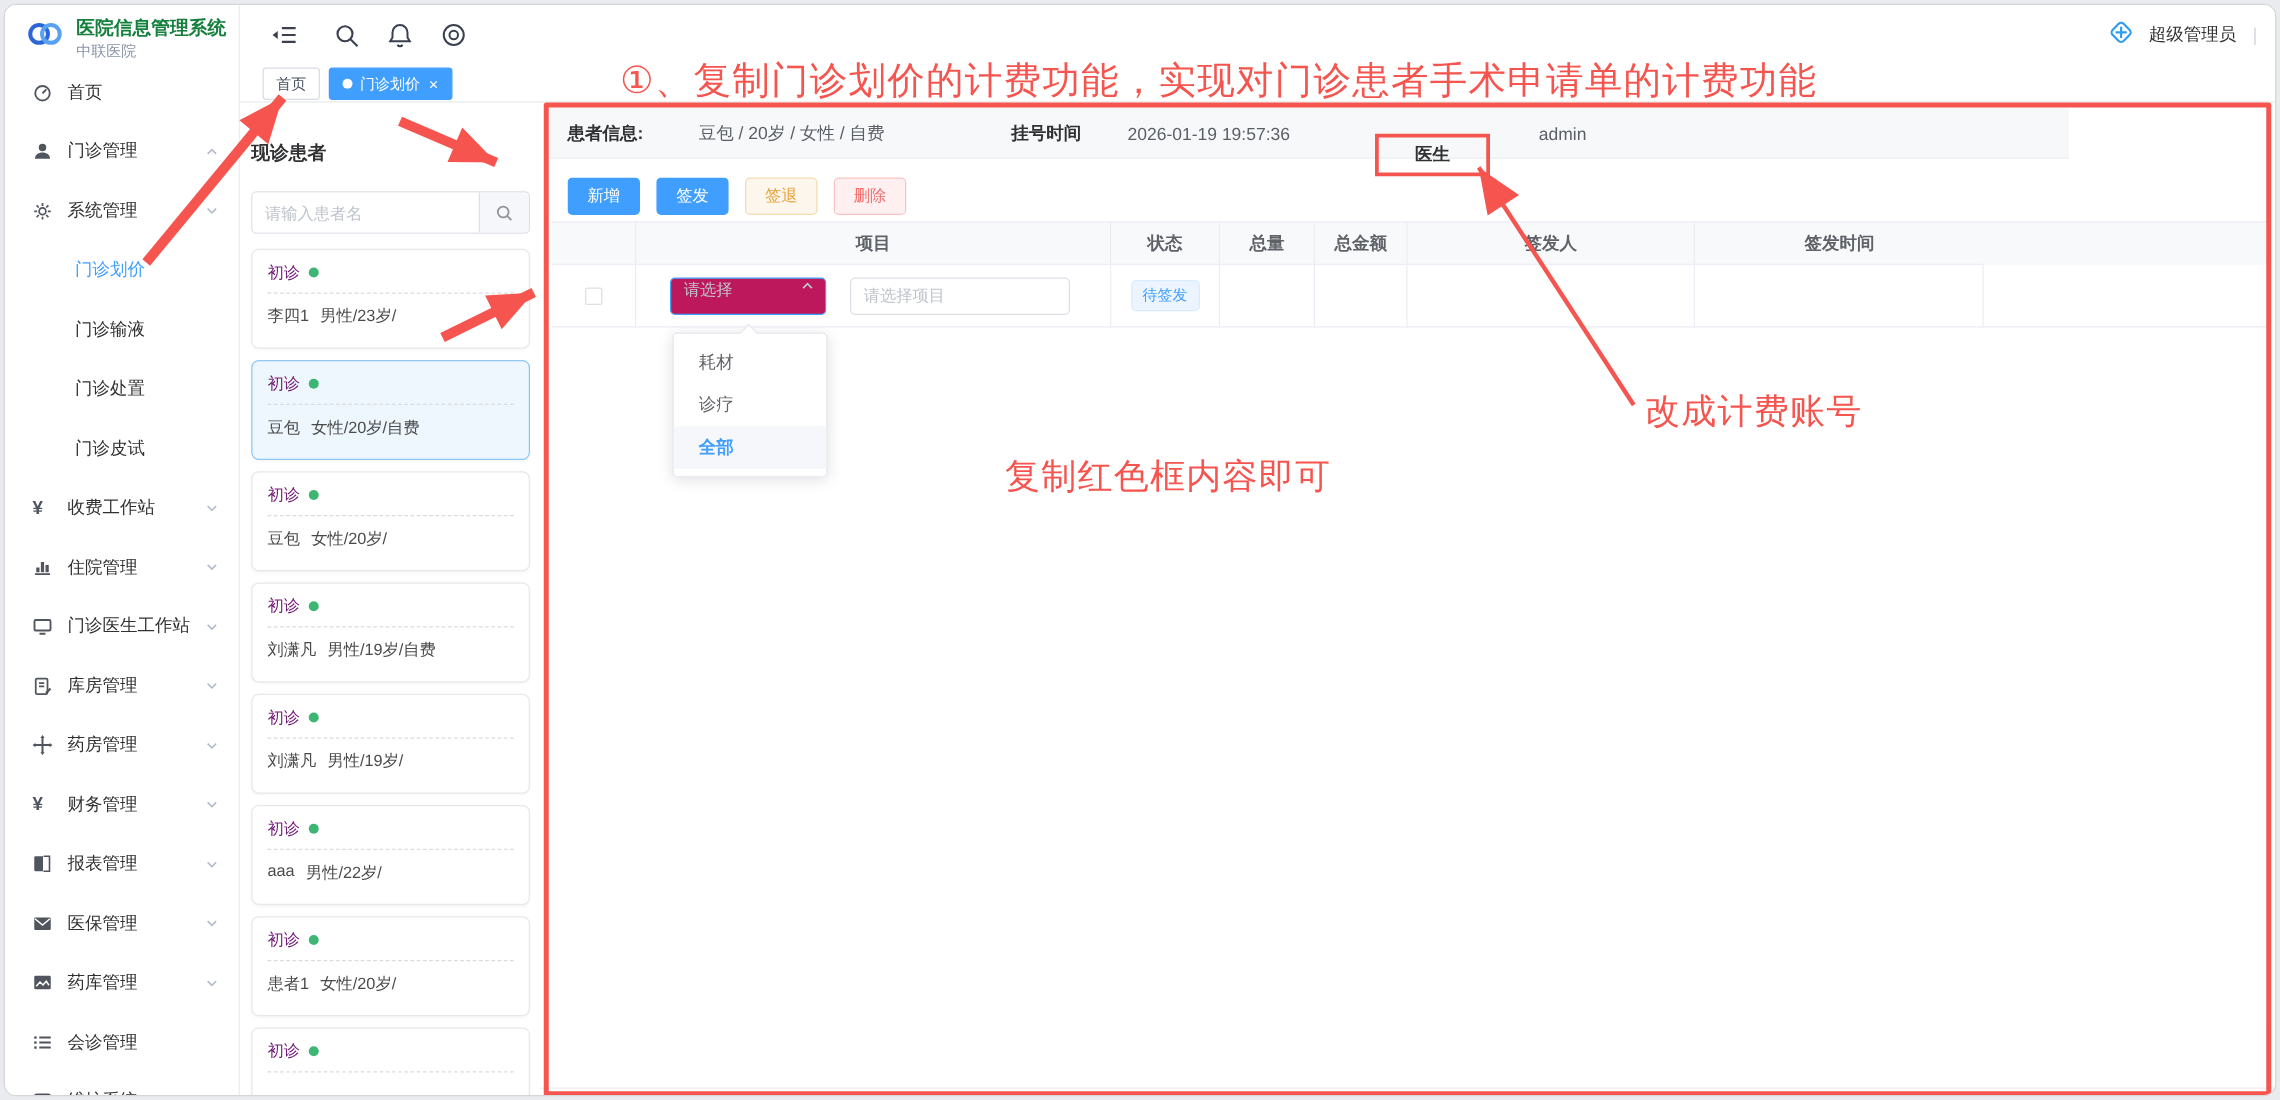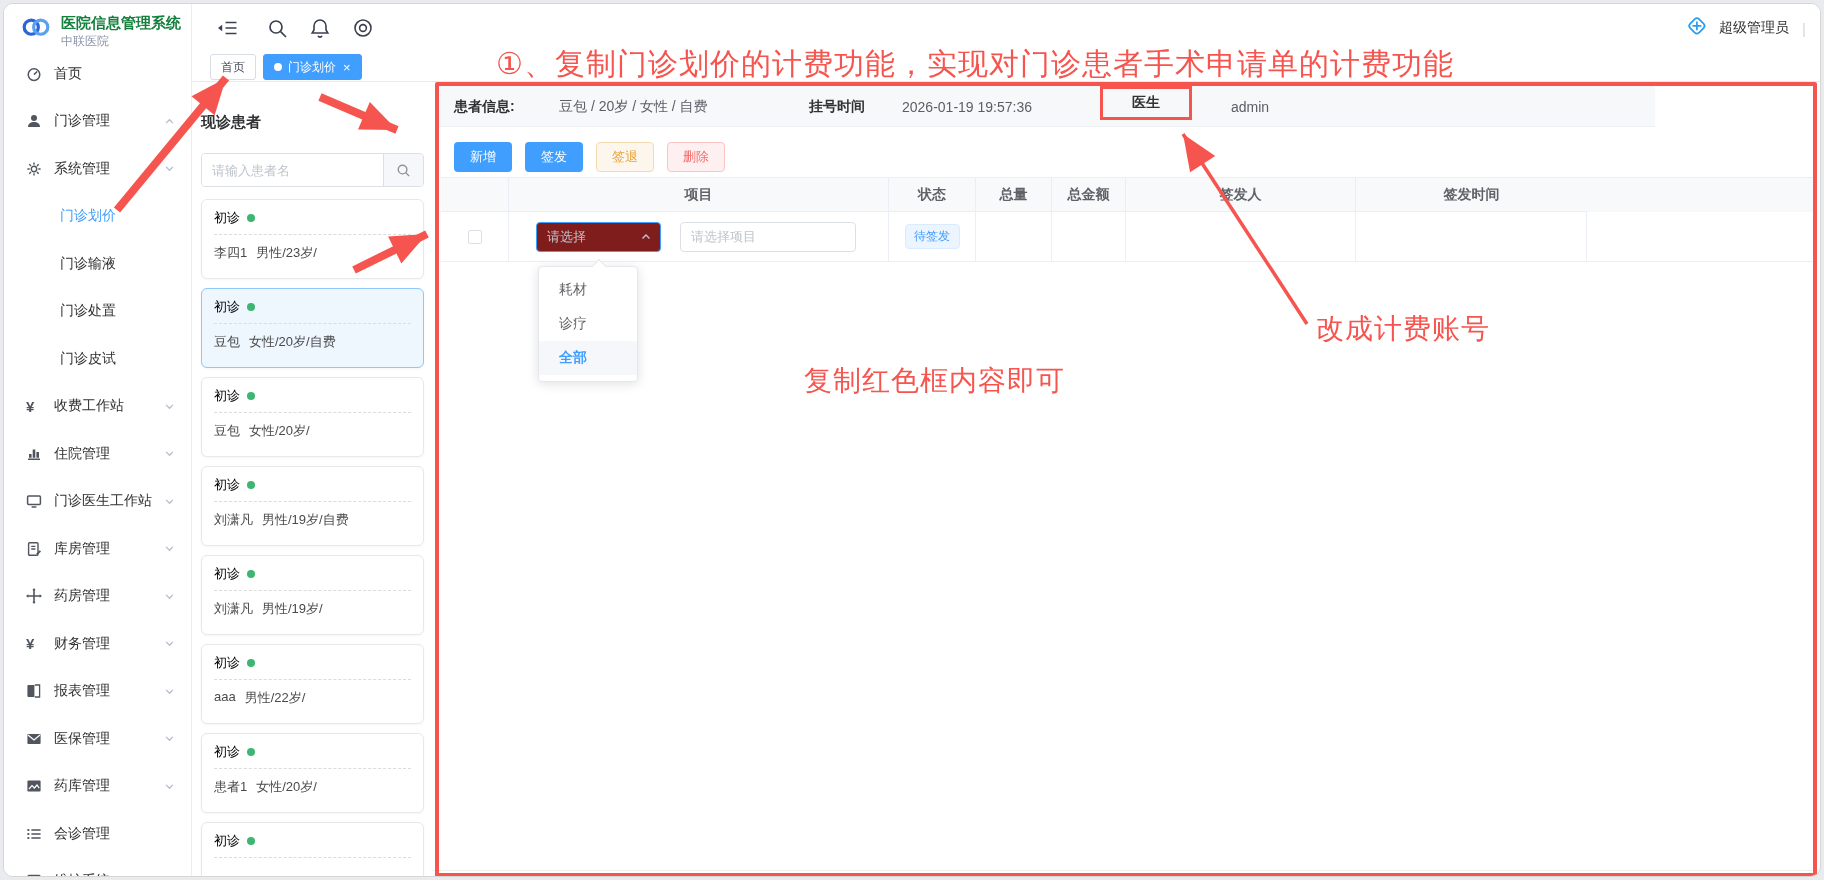--- a/index.html
+++ b/index.html
@@ -46,31 +46,31 @@
   
   .ppanel{position:absolute;left:189px;top:94px;width:239px;height:788px;background:#fff;overflow:hidden;border-bottom:1px solid #ececec;z-index:2}
   .pp-title{margin:15px 0 0 8px;font-size:15px;font-weight:700;color:#303133}
   .pp-search{margin:21px 8px 12px;height:34px;display:flex;border:1px solid #dcdfe6;border-radius:4px;overflow:hidden;background:#fff}
   .pp-search input{flex:1;min-width:0;border:0;outline:0;padding:0 10px;font-size:13px;color:#333}
   input::placeholder{color:#bfc4cc}
   .pp-search-btn{width:40px;background:#f5f7fa;border:0;border-left:1px solid #dcdfe6;color:#909399;display:flex;align-items:center;justify-content:center;cursor:pointer}
   .plist{padding:0 8px}
   .pcard{height:80px;margin-bottom:9px;border:1px solid #e8e8e8;border-radius:6px;padding:9px 12px;background:#fff;box-shadow:0 1px 3px rgba(0,0,0,.04);cursor:pointer}
   .pcard.selected{background:#eef7fe;border-color:#8fc7f8}
-  .pc-top{display:flex;align-items:center;font-size:13px;color:#000000}
+  .pc-top{display:flex;align-items:center;font-size:13px;color:#701a75}
   .pdot{width:8px;height:8px;border-radius:50%;background:var(--success);margin-left:7px}
   .pc-div{border-bottom:1px dashed #dcdcdc;margin:7px 0 9px}
   .pc-name{font-size:13px;color:#4a4a4a;display:flex;gap:9px;white-space:nowrap}
 
   
   .info-bar{position:absolute;left:435px;top:82px;width:1216px;height:41px;background:#f7f8fa;border-bottom:1px solid #eceef2;z-index:3}
   .ib{position:absolute;top:0;height:41px;display:flex;align-items:center;font-size:14px;color:#5a5e66;white-space:nowrap}
   .ib.b{color:#303133;font-weight:700}
   #ib1{left:15px}#ib2{left:120px}#ib3{left:370px}#ib4{left:463px}#ib5{left:792px}
-  .doctor-box{position:absolute;left:1096px;top:82px;width:92px;height:34px;border:3px solid var(--annotation);
+  .doctor-box{position:absolute;left:1096px;top:103px;width:92px;height:34px;border:3px solid var(--annotation);
       display:flex;align-items:center;justify-content:center;font-size:14px;font-weight:700;color:#303133;z-index:40}
 
   
   .toolbar{position:absolute;left:450px;top:138px;display:flex;gap:13px;z-index:3}
   .btn{height:30px;padding:0 15px;border-radius:4px;font-size:13px;display:flex;align-items:center;border:1px solid transparent;cursor:pointer;white-space:nowrap}
   .btn.primary{background:var(--primary);color:#fff}
   .btn.warn{background:#fdf6ec;border-color:#f5dab1;color:var(--warning)}
   .btn.danger{background:#fef0f0;border-color:#fbc4c4;color:var(--danger)}
 
   
@@ -78,30 +78,30 @@
   .thead,.trow{display:grid;grid-template-columns:68px 380px 87px 76px 74px 230px 231px 1fr}
   .thead{height:35px;background:#f8f9fb;border-top:1px solid #ebeef5}
   .th{display:flex;align-items:center;justify-content:center;font-size:14px;font-weight:700;color:#5f6368;
       border-right:1px solid #ebeef5;border-bottom:1px solid #ebeef5;white-space:nowrap}
   .th:last-child{border-right:0}
   .trow{height:50px;background:#fff}
   .td{border-right:1px solid #ebeef5;border-bottom:1px solid #ebeef5;display:flex;align-items:center;justify-content:center}
   .td:last-child{border-right:0}
   .td.items{justify-content:flex-start;padding-left:27px;gap:19px}
   .cb{width:14px;height:14px;border:1px solid #dcdfe6;border-radius:2px;background:#fff;cursor:pointer}
-  .sel{width:125px;height:30px;border:1px solid var(--primary);border-radius:4px;display:flex;align-items:center;
-       justify-content:space-between;padding:0 8px 0 10px;background:#7f1d1d;cursor:pointer}
+  .sel{width:125px;height:30px;border:1px solid var(--primary);border-radius:4px;display:flex;
+       justify-content:space-between;padding:0 8px 0 10px;background:#be185d;cursor:pointer}
   .sel-ph{font-size:13px;color:#bfc4cc}
   .chevup{width:12px;height:12px;color:#c0c4cc}
   .iteminput{width:176px;height:30px;border:1px solid #dcdfe6;border-radius:4px;padding:0 10px;font-size:13px;outline:0}
   .badge{min-width:55px;height:25px;background:#ecf5ff;border:1px solid #d9ecff;color:var(--primary);font-size:12px;
          border-radius:4px;display:flex;align-items:center;justify-content:center;padding:0 6px}
 
   
-  .dropdown{position:absolute;left:97px;top:89px;width:100px;background:#fff;border:1px solid #e4e7ed;border-radius:4px;
+  .dropdown{position:absolute;left:97px;top:89px;width:124px;background:#fff;border:1px solid #e4e7ed;border-radius:4px;
             box-shadow:0 2px 12px rgba(0,0,0,.12);padding:6px 0;z-index:30}
   .dd-caret{position:absolute;top:-6px;left:55px;width:10px;height:10px;background:#fff;border-left:1px solid #e4e7ed;border-top:1px solid #e4e7ed;transform:rotate(45deg)}
   .dd-opt{height:34px;display:flex;align-items:center;padding:0 20px;font-size:14px;color:#606266;cursor:pointer}
   .dd-opt.selected{color:var(--primary);font-weight:700;background:#f5f7fa}
 
   .bottom-line{position:absolute;left:428px;top:866px;width:1388px;height:1px;background:#efefef;z-index:2}
 
   
   .main-redbox{position:absolute;left:431px;top:78px;width:1382px;height:795px;border:4px solid var(--annotation);
                border-radius:2px;pointer-events:none;z-index:35}

